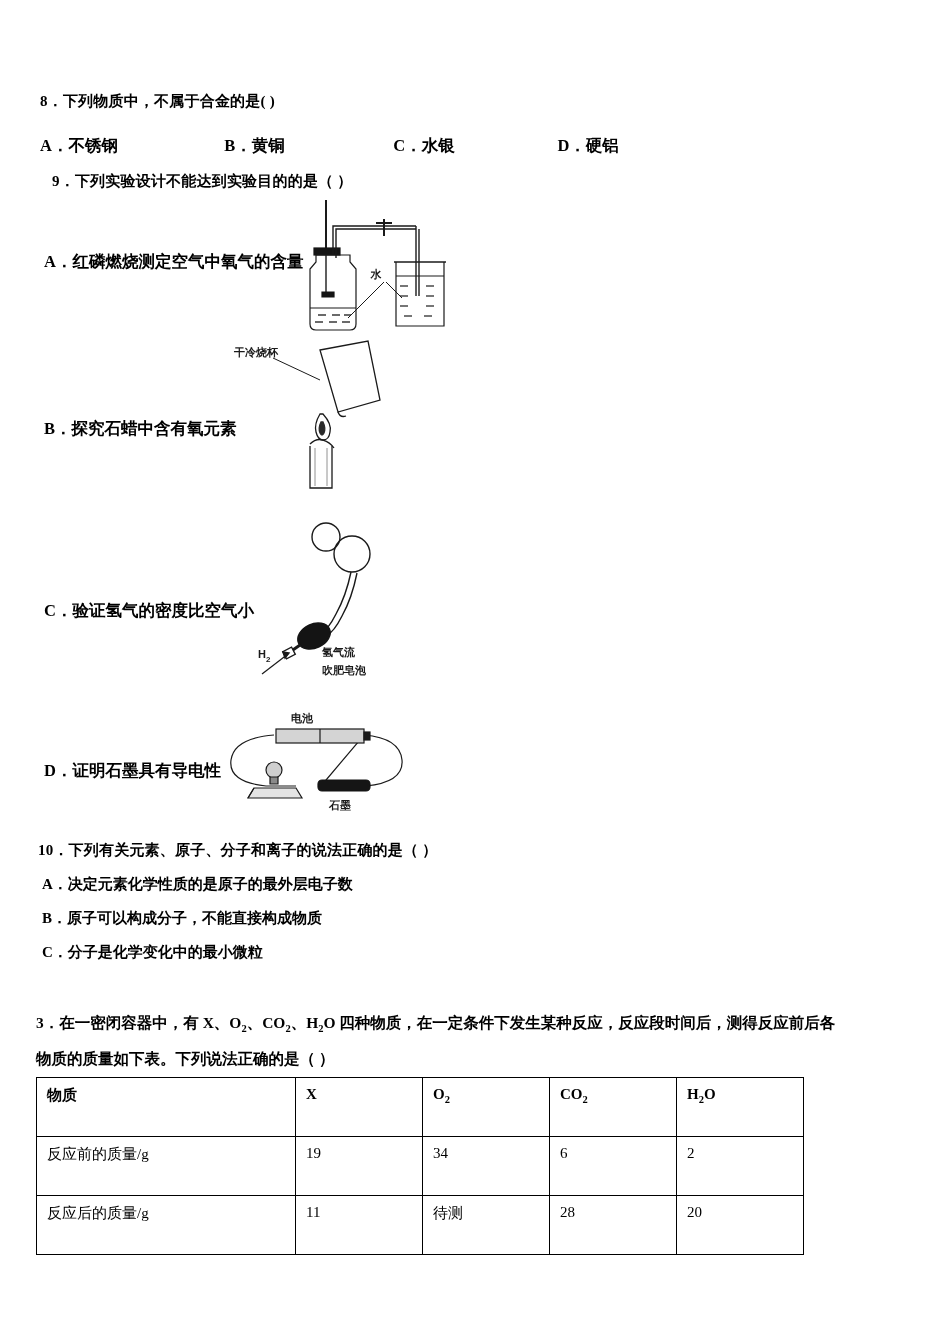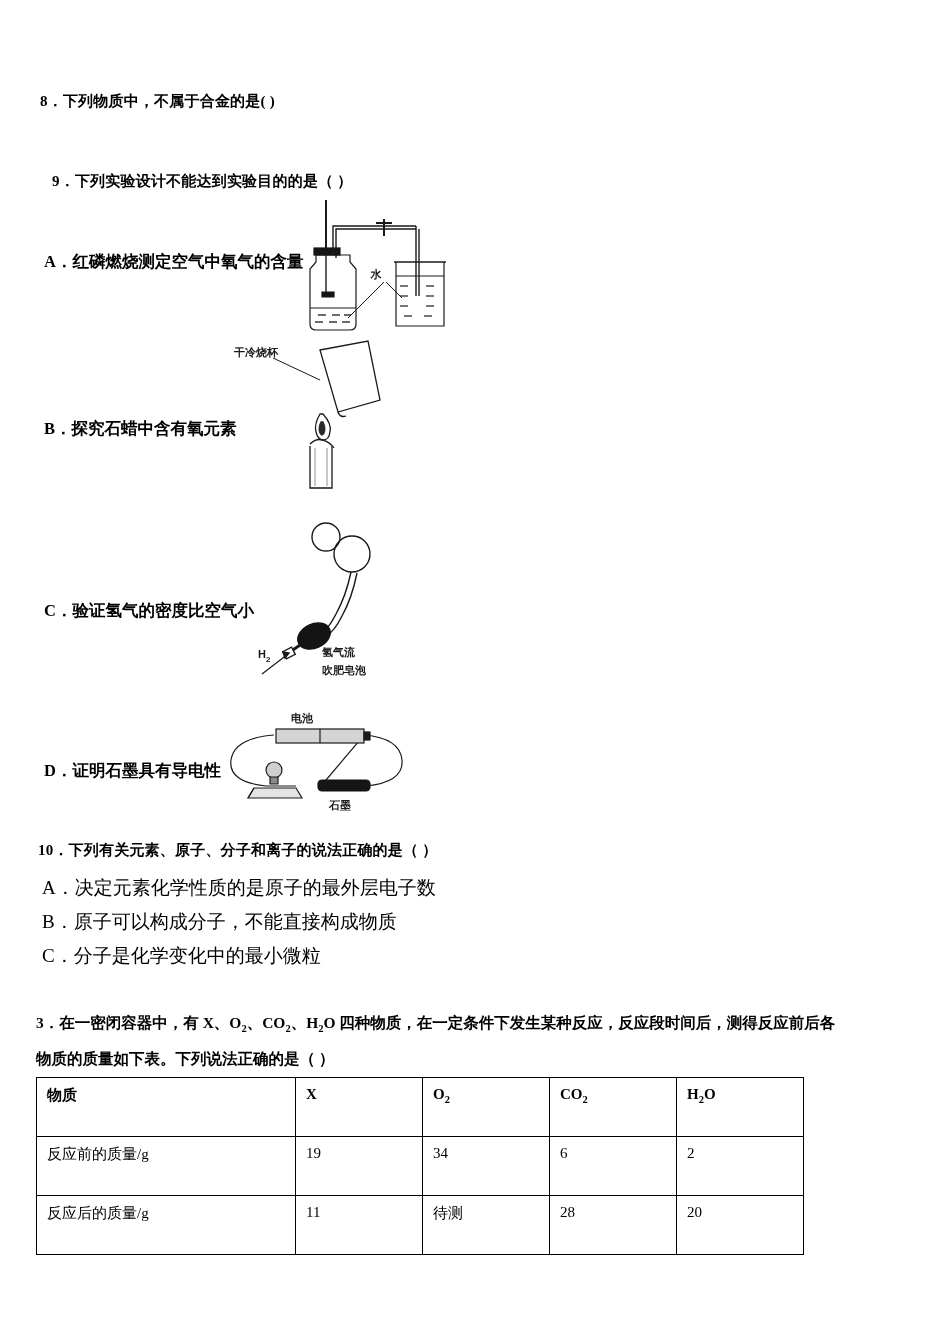--- a/index.html
+++ b/index.html
@@ -28,22 +28,22 @@
   .q-line {
     position: absolute;
     font-size: 15px;
     font-weight: bold;
     letter-spacing: 0.2px;
     white-space: nowrap;
     line-height: 1.2;
   }
   .opt-line {
     position: absolute;
-    font-size: 19px;
-    font-weight: normal;
+    font-size: 15px;
+    font-weight: bold;
     white-space: nowrap;
   }
   .opt-row {
     position: absolute;
     left: 40px;
     width: 880px;
     font-size: 16.5px;
     font-weight: bold;
     white-space: nowrap;
   }
@@ -103,20 +103,26 @@
   .col-name { width: 238px; font-family: Liberation Serif, serif; }
   .col-val  { width: 106px; }
 </style>
 </head>
 <body>
 
 <div class="page">
 
   <div class="q-line" style="left:40px; top:92px;">8．下列物质中，不属于合金的是(    )</div>
 
+  <div class="opt-row" style="top:135px;">
+    <span class="cell" style="width:180px;"><span>A．</span><span>不锈钢</span></span>
+    <span class="cell" style="width:165px;"><span>B．</span><span>黄铜</span></span>
+    <span class="cell" style="width:160px;"><span>C．</span><span>水银</span></span>
+    <span class="cell"><span>D．</span><span>硬铝</span></span>
+  </div>
 
   <div class="q-line" style="left:40px; top:172px;padding-left:12px;">9．下列实验设计不能达到实验目的的是（  ）</div>
 
   <div class="exp-label" style="left:44px; top:251px;">
     <span>A．</span><span>红磷燃烧测定空气中氧气的含量</span>
   </div>
 
   <div class="figure" style="left:296px; top:196px;">
     <svg width="160" height="135" viewBox="0 0 160 135">
       <g stroke="#1a1a1a" fill="none" stroke-width="1.2">

